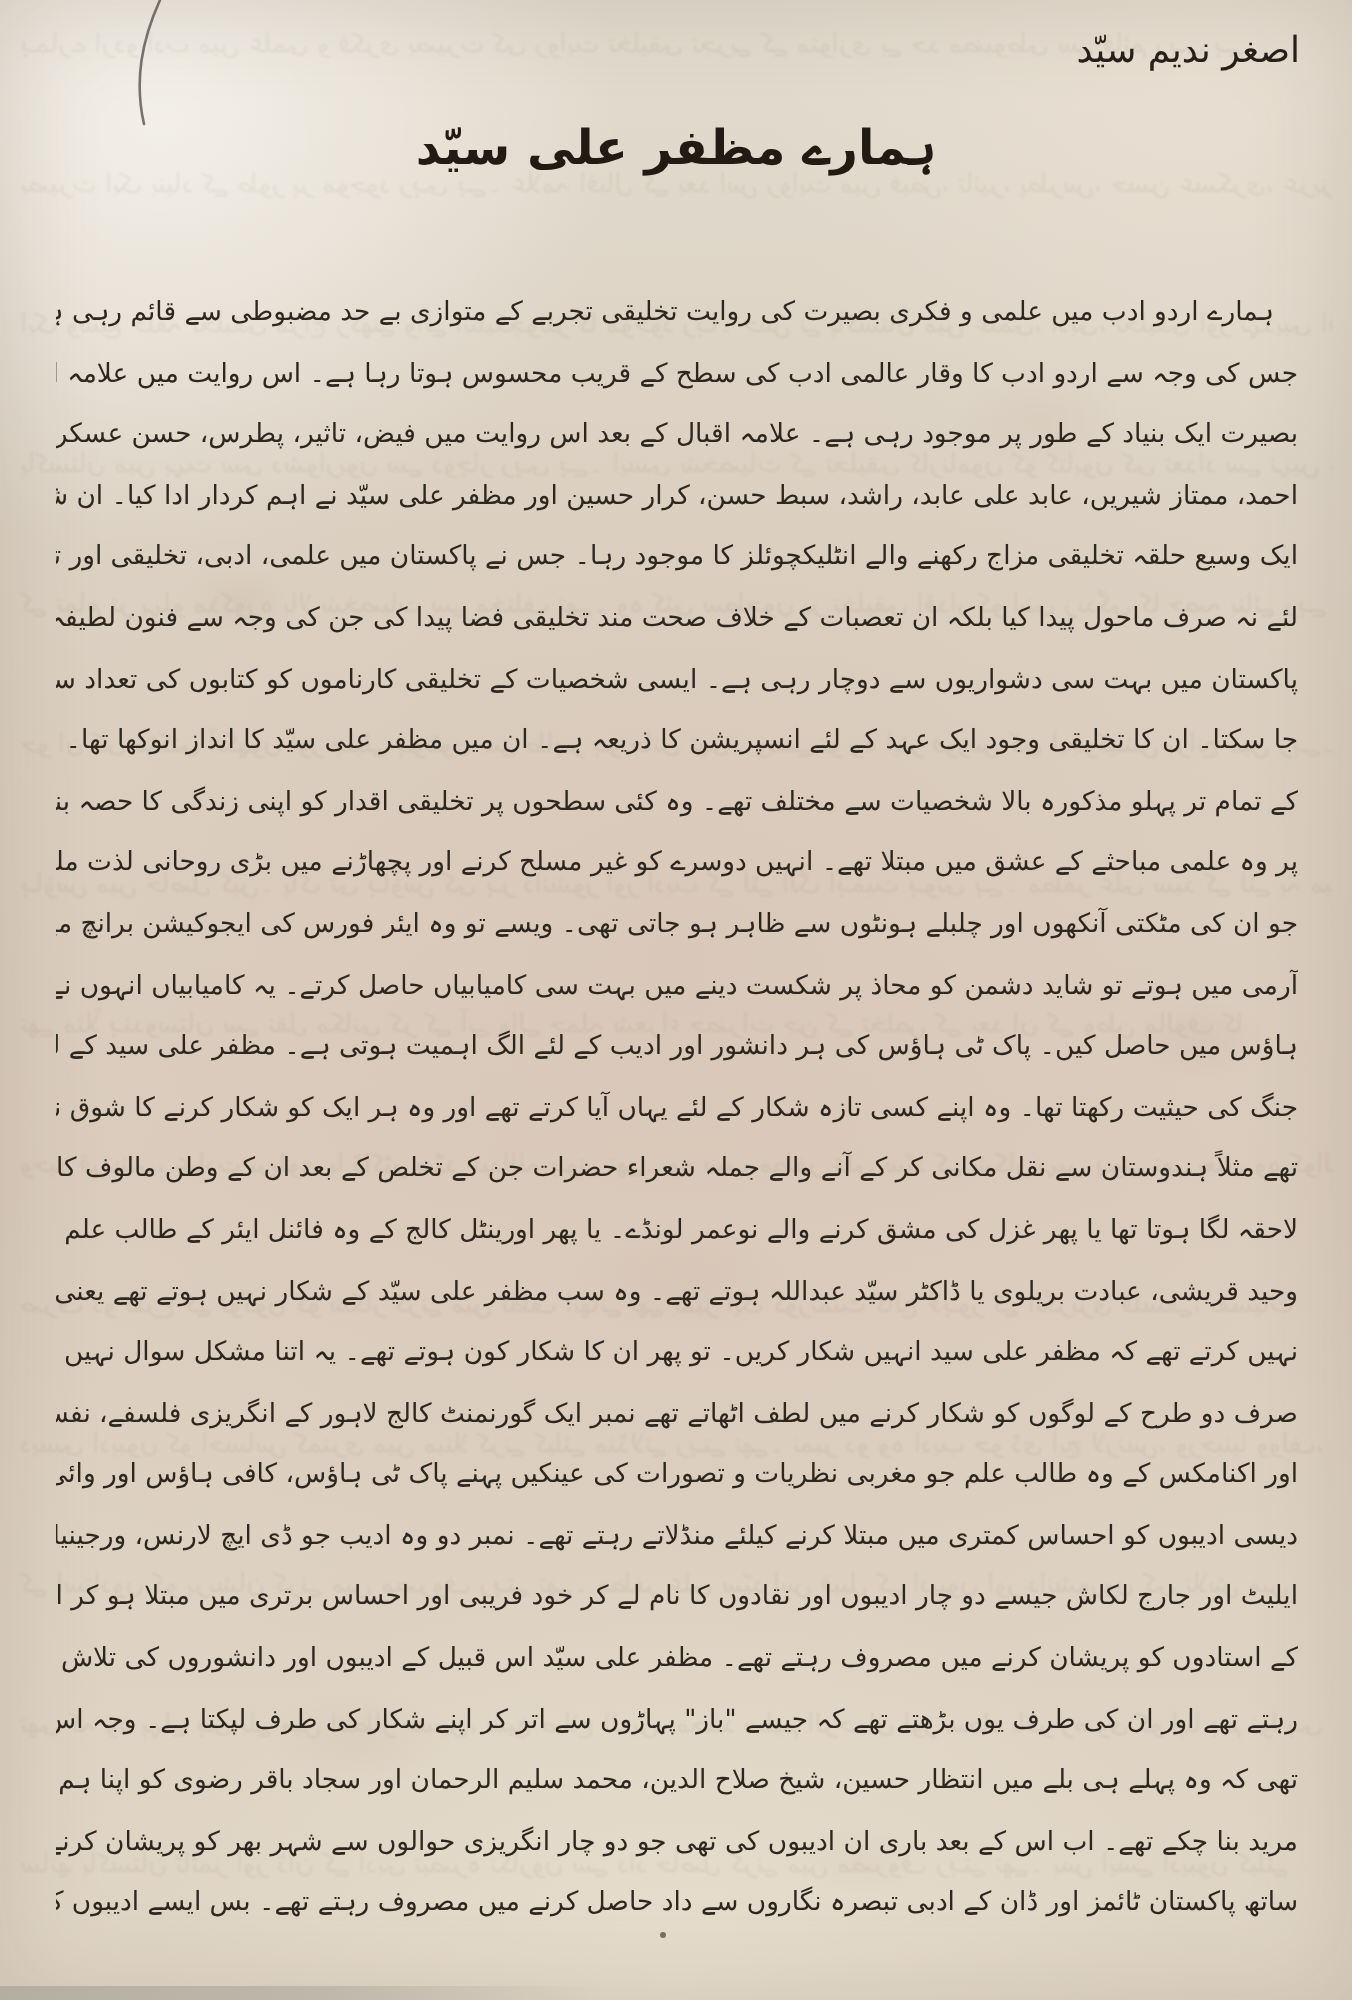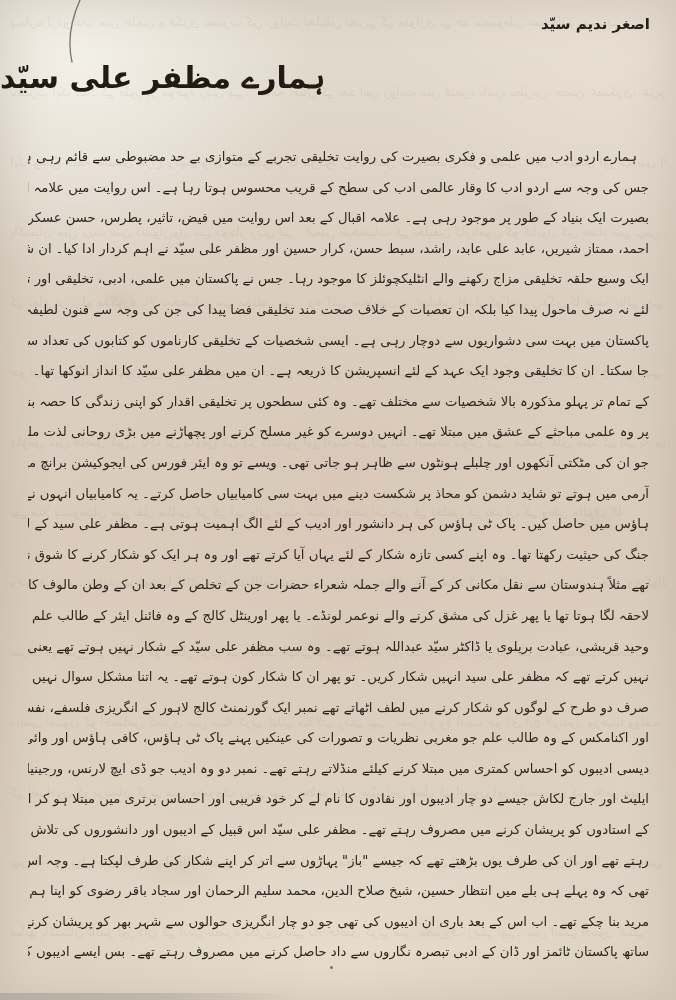--- a/index.html
+++ b/index.html
@@ -61,33 +61,33 @@
     left: 58px;
     top: 0;
     z-index: 2;
   }
   .author {
     position: absolute;
     top: 15px;
     right: 26px;
     z-index: 3;
     direction: rtl;
-    font-size: 15px;
-    font-weight: bold;
+    font-size: 18px;
+    font-weight: normal;
     color: #27201a;
   }
   .title {
     position: absolute;
     top: 60px;
     left: 0;
     width: 100%;
     z-index: 3;
     direction: rtl;
-    text-align: left;
-    font-size: 30px;
+    text-align: center;
+    font-size: 24px;
     font-weight: bold;
     color: #221b14;
   }
   .text-block {
     position: absolute;
     top: 142px;
     left: 28px;
     right: 27px;
     z-index: 3;
   }

